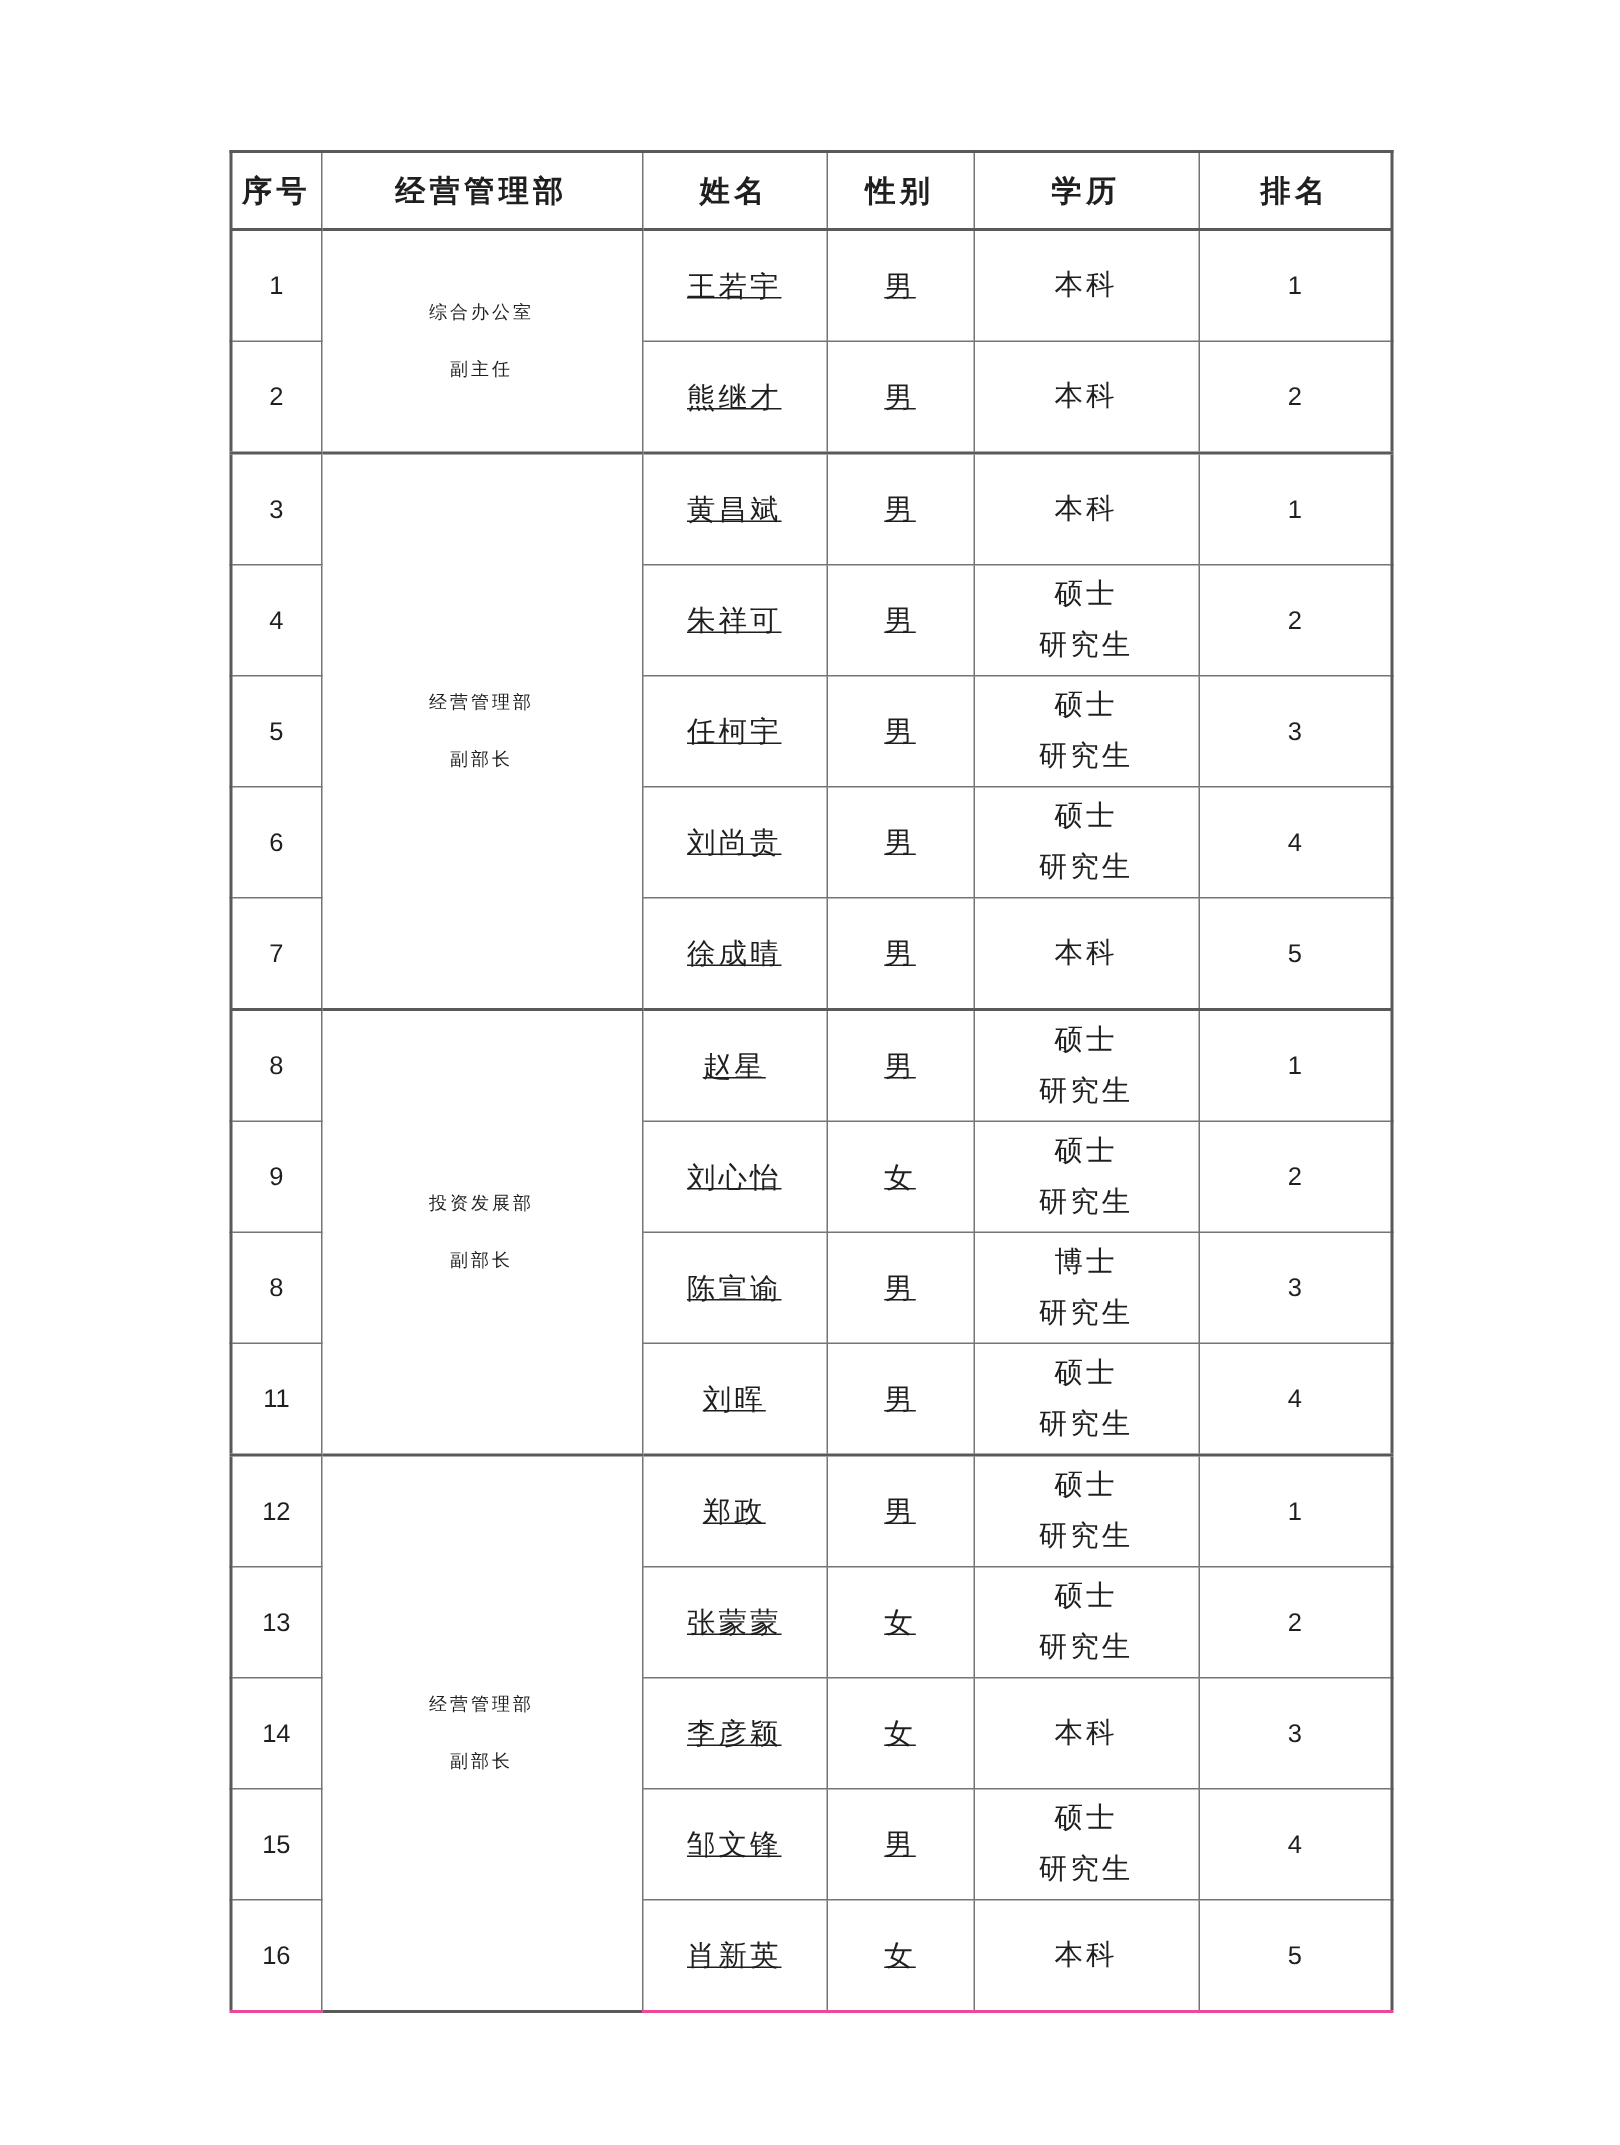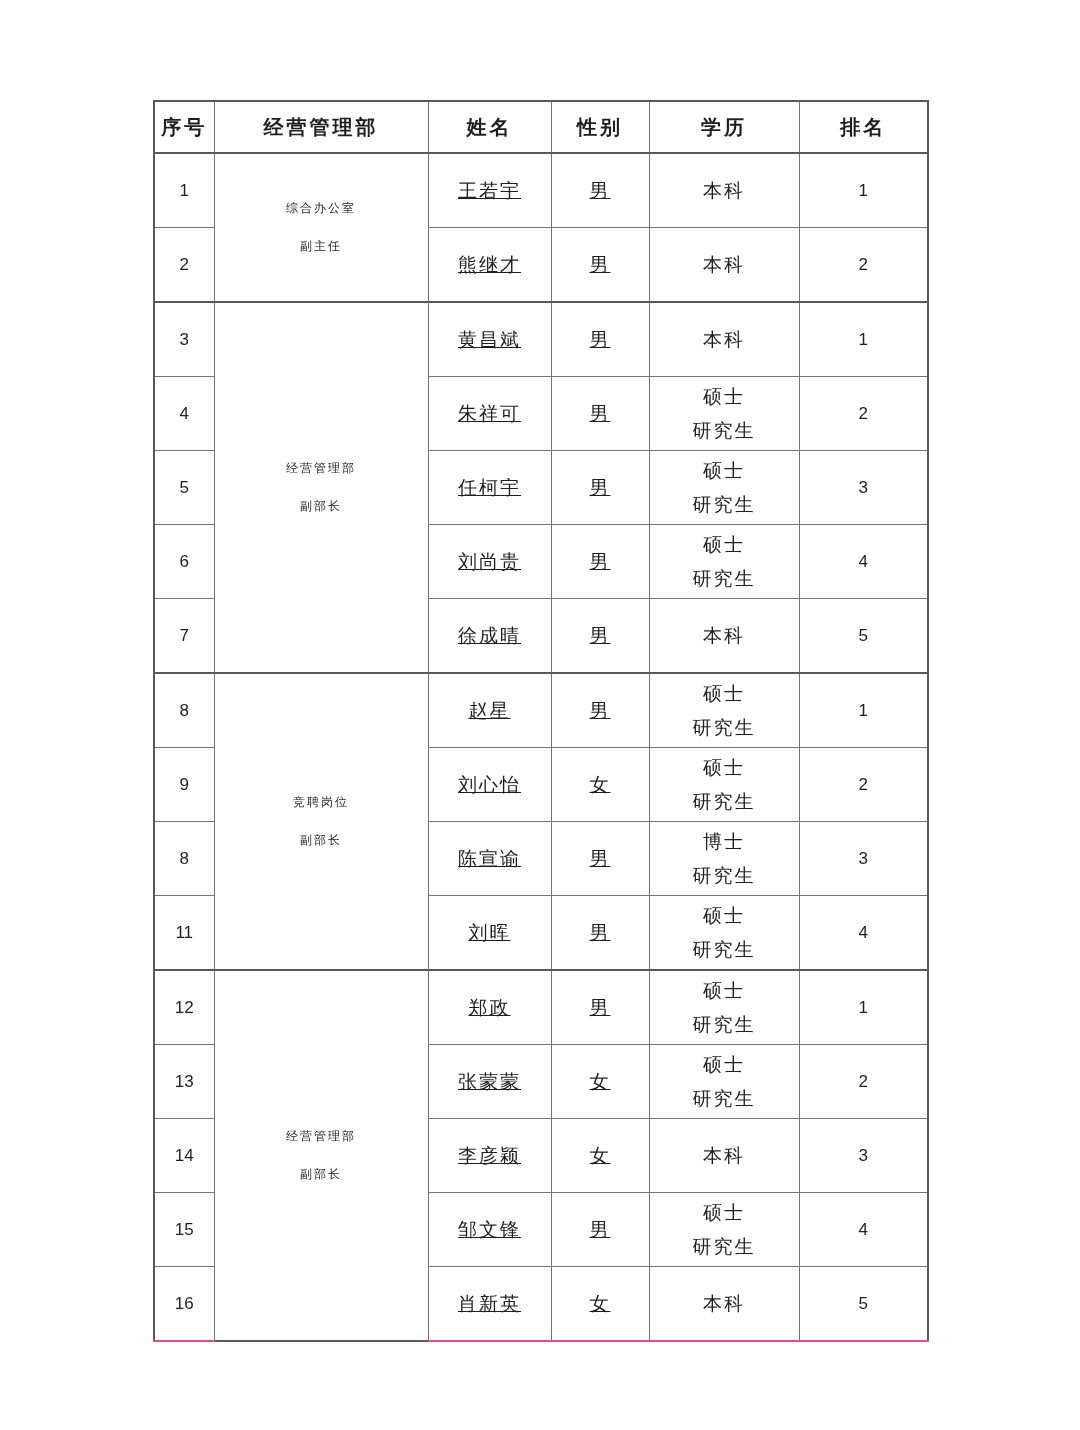--- a/index.html
+++ b/index.html
@@ -58,21 +58,21 @@
     letter-spacing: 0;
   }
   .pos {
     font-family: Liberation Mono, monospace;
     font-size: 12px;
     letter-spacing: 2px;
     white-space: pre-line;
     line-height: 38px;
   }
   .edu {
-    font-family: Liberation Serif, serif;
+    font-family: Liberation Mono, monospace;
     font-size: 19px;
     letter-spacing: 2px;
     white-space: pre-line;
     line-height: 34px;
     margin-left: 12px;
   }
 </style>
 </head>
 <body>
 
@@ -149,21 +149,21 @@
           </tr>
           <tr>
             <td class="num">7</td>
             <td class="cjk">徐成晴</td>
             <td class="cjk">男</td>
             <td class="edu">本科</td>
             <td class="num">5</td>
           </tr>
           <tr class="group-start">
             <td class="num">8</td>
-            <td class="pos" rowspan="4">竞聘岗位
+            <td class="pos" rowspan="4">投资发展部
 副部长</td>
             <td class="cjk">赵星</td>
             <td class="cjk">男</td>
             <td class="edu">硕士
 研究生</td>
             <td class="num">1</td>
           </tr>
           <tr>
             <td class="num">9</td>
             <td class="cjk">刘心怡</td>

